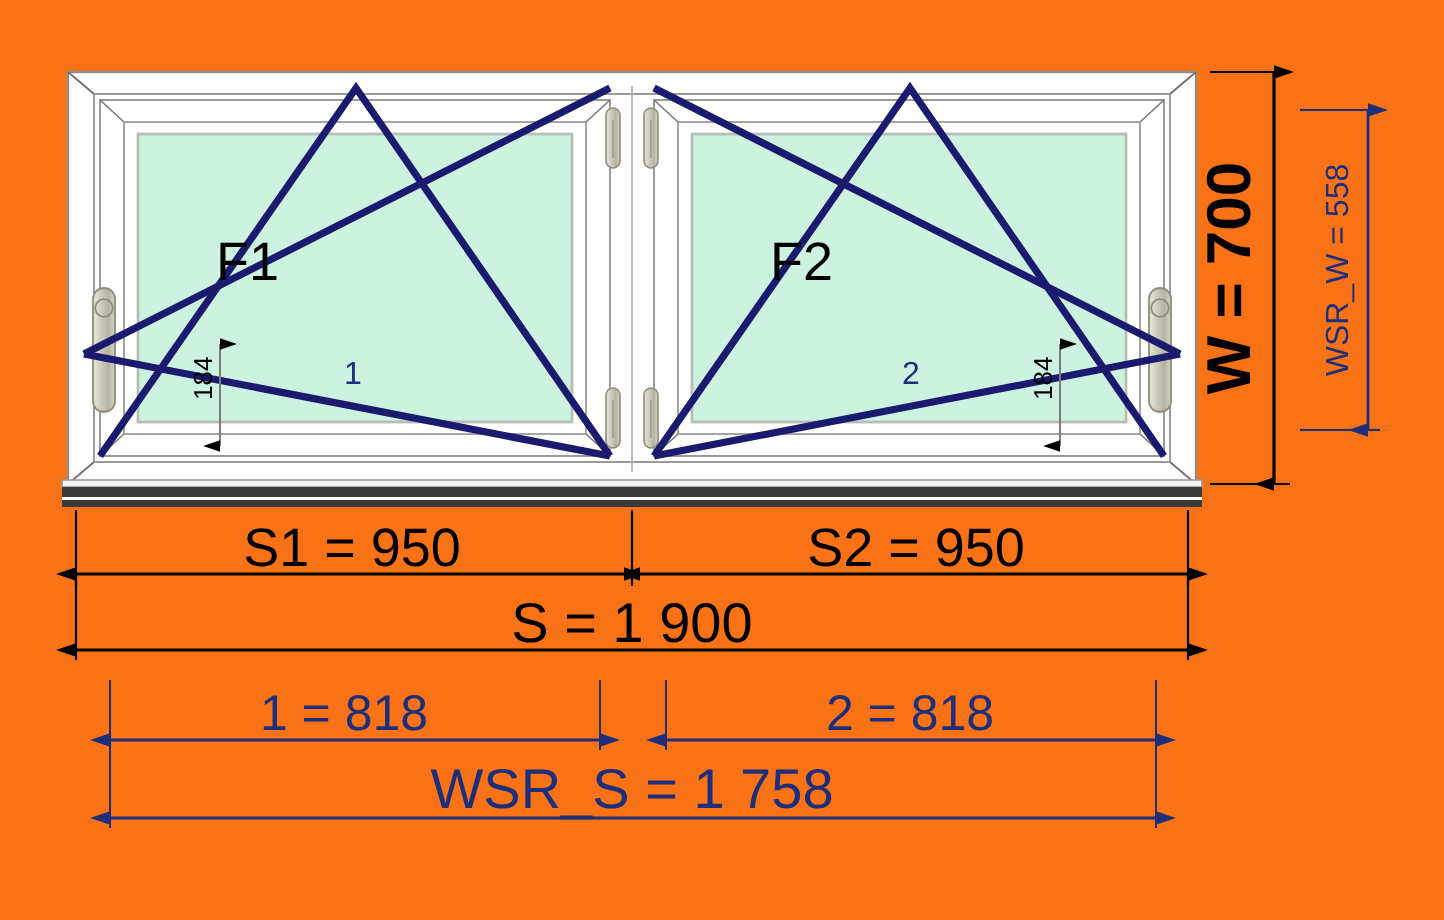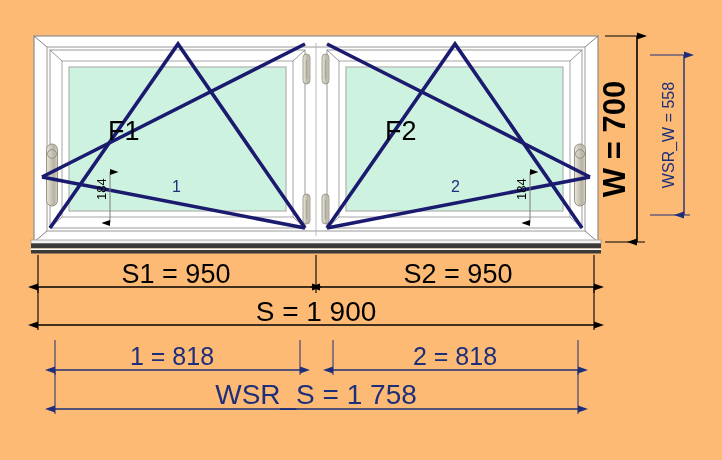--- a/index.html
+++ b/index.html
@@ -7,21 +7,21 @@
     padding: 0;
     background: #ffffff;
   }
   body {
     font-family: "Liberation Sans", sans-serif;
   }
   #stage {
     position: relative;
     width: 722px;
     height: 460px;
-    background: #fdba74;
+    background: #f97316;
     overflow: hidden;
   }
   #stage svg {
     position: absolute;
     left: 0;
     top: 0;
   }
   .blk-txt {
     font-family: "Liberation Sans", sans-serif;
     fill: #000000;

